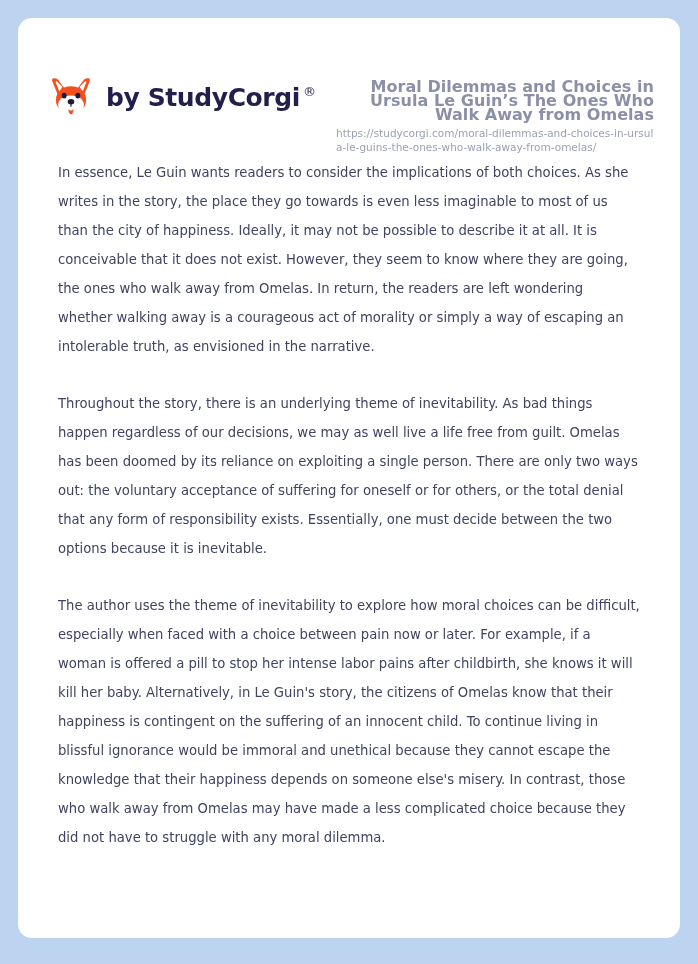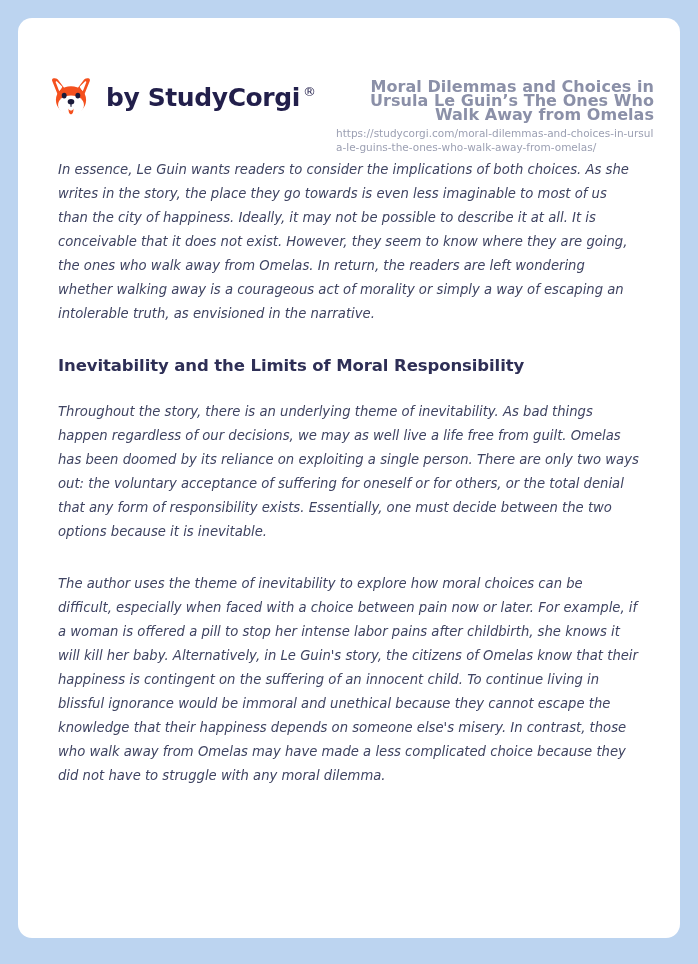--- a/index.html
+++ b/index.html
@@ -84,26 +84,25 @@
     word-break: break-all;
     text-align: left;
   }
 
   
   .doc-body {
     padding: 0 40px 0 40px;
   }
   .para {
     font-size: 13.2px;
-    line-height: 24px;
+    line-height: 29px;
     color: #3f4462;
     margin: 0 0 28px 0;
     text-align: left;
     font-family: "DejaVu Sans", sans-serif;
-    font-style: italic;
   }
   .section-heading {
     font-size: 16.5px;
     line-height: 24px;
     font-weight: bold;
     color: #2e2f56;
     margin: 12px 0 22px 0;
     letter-spacing: -0.1px;
     font-family: "DejaVu Sans", sans-serif;
   }
@@ -135,19 +134,18 @@
     <div class="doc-meta">
       <p class="doc-title">Moral Dilemmas and Choices in Ursula Le Guin’s The Ones Who Walk Away from Omelas</p>
       <div class="doc-url">https://studycorgi.com/moral-dilemmas-and-choices-in-ursula-le-guins-the-ones-who-walk-away-from-omelas/</div>
     </div>
 
   </div>
 
   <div class="doc-body">
 
     <p class="para">In essence, Le Guin wants readers to consider the implications of both choices. As she writes in the story, the place they go towards is even less imaginable to most of us than the city of happiness. Ideally, it may not be possible to describe it at all. It is conceivable that it does not exist. However, they seem to know where they are going, the ones who walk away from Omelas. In return, the readers are left wondering whether walking away is a courageous act of morality or simply a way of escaping an intolerable truth, as envisioned in the narrative.</p>
-    <h2 class="section-heading">Inevitability and the Limits of Moral Responsibility</h2>
     <p class="para">Throughout the story, there is an underlying theme of inevitability. As bad things happen regardless of our decisions, we may as well live a life free from guilt. Omelas has been doomed by its reliance on exploiting a single person. There are only two ways out: the voluntary acceptance of suffering for oneself or for others, or the total denial that any form of responsibility exists. Essentially, one must decide between the two options because it is inevitable.</p>
     <p class="para">The author uses the theme of inevitability to explore how moral choices can be difficult, especially when faced with a choice between pain now or later. For example, if a woman is offered a pill to stop her intense labor pains after childbirth, she knows it will kill her baby. Alternatively, in Le Guin's story, the citizens of Omelas know that their happiness is contingent on the suffering of an innocent child. To continue living in blissful ignorance would be immoral and unethical because they cannot escape the knowledge that their happiness depends on someone else's misery. In contrast, those who walk away from Omelas may have made a less complicated choice because they did not have to struggle with any moral dilemma.</p>
 
   </div>
 
 </div>
 
 </body></html>

